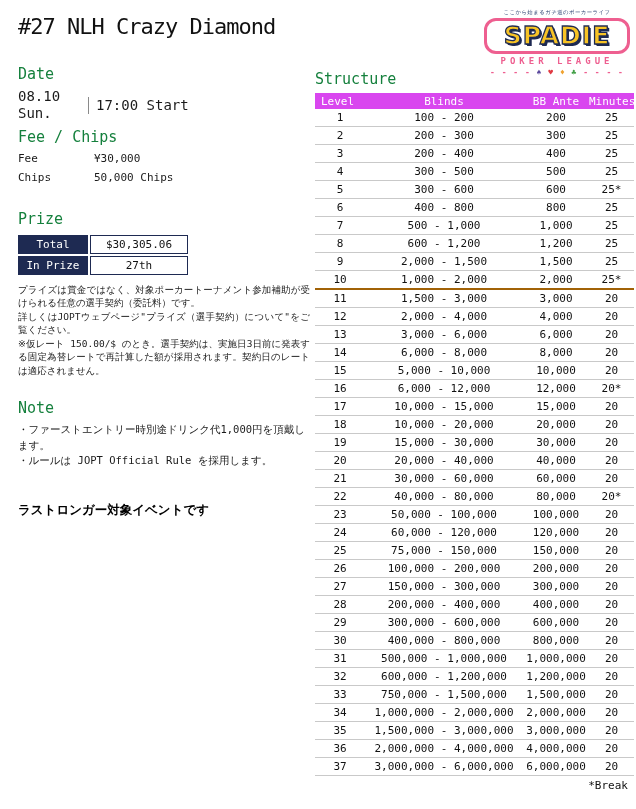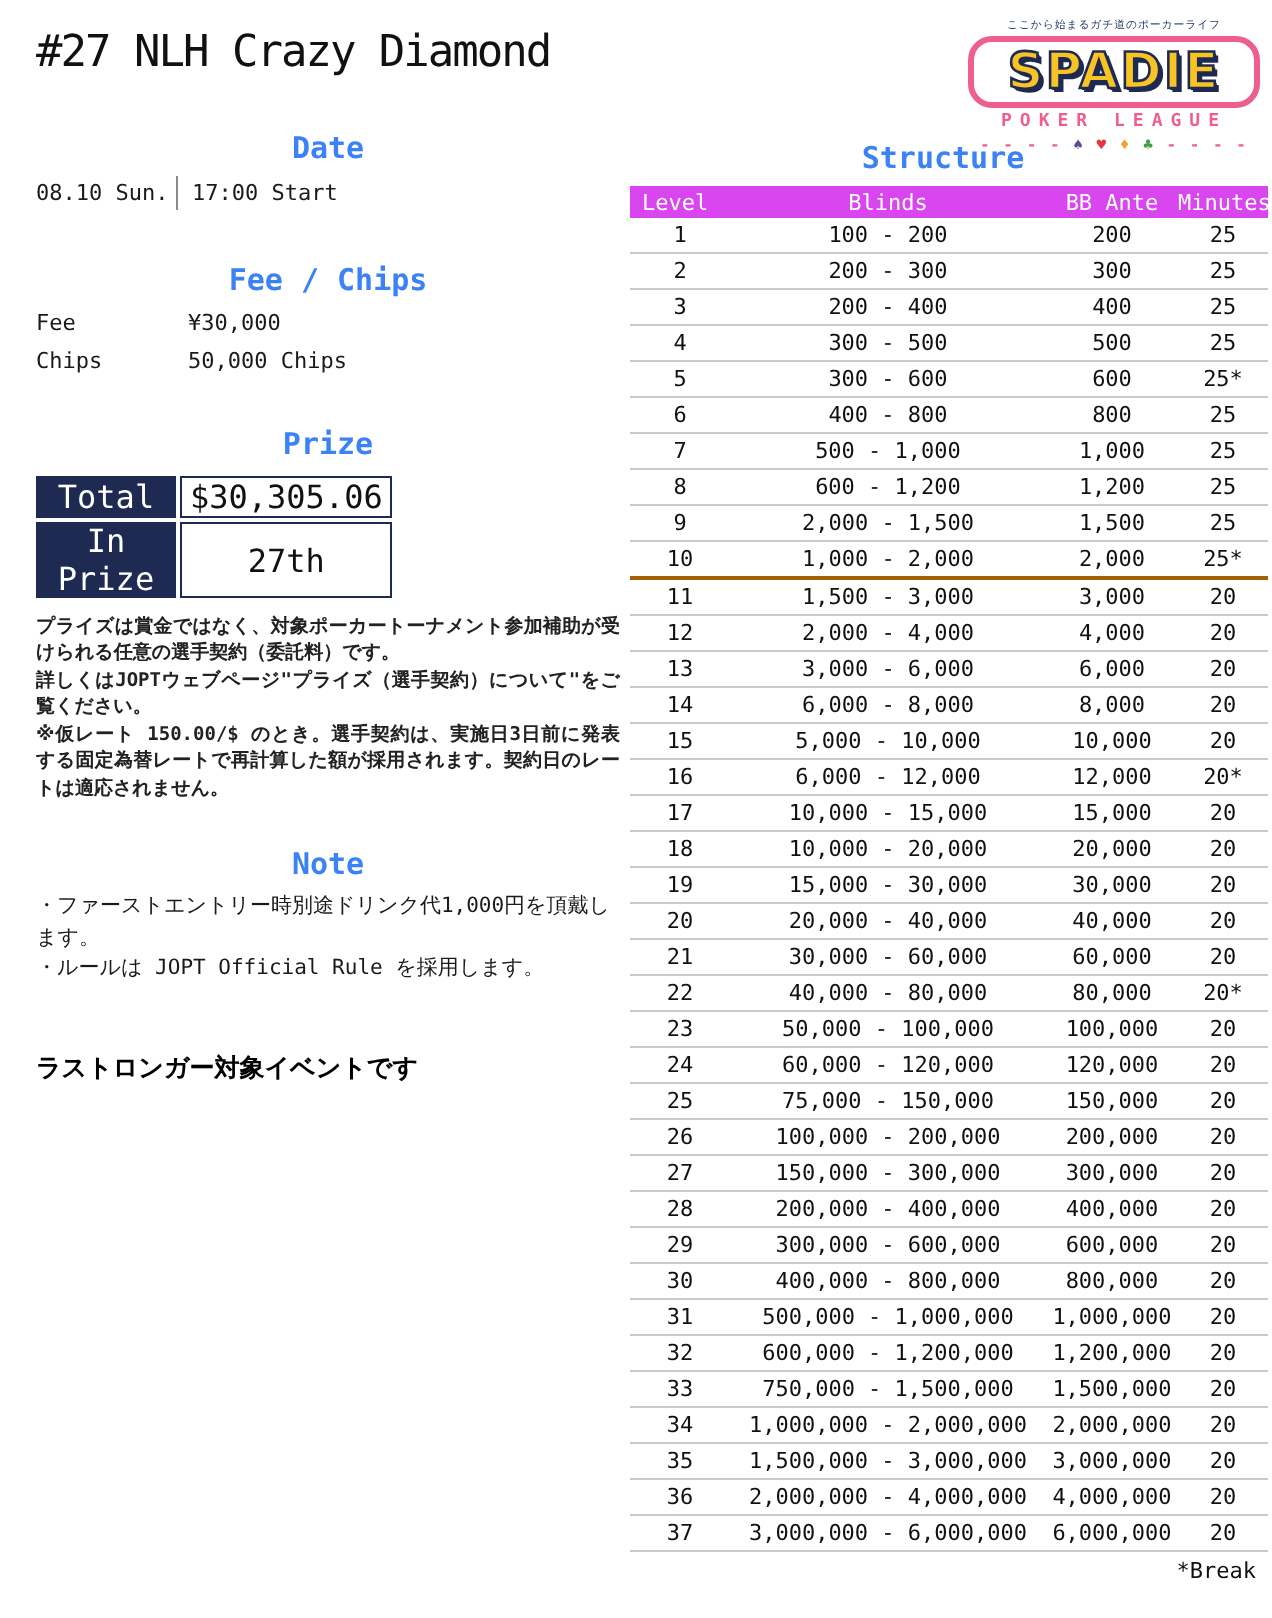--- a/index.html
+++ b/index.html
@@ -3,45 +3,44 @@
 <meta charset="utf-8">
 <style>
   html,body{margin:0;padding:0;}
   body{
     width:636px;height:809px;position:relative;background:#ffffff;
     font-family:"DejaVu Sans Mono","DejaVu Sans",sans-serif;
     color:#1a1a1a;overflow:hidden;
   }
   
   .sec-heading{
-    color:#3b82f6;font-size:15px;font-weight:bold;
-    margin:0 0 5px 0;letter-spacing:0;text-align:center;
+    color:#15803d;font-size:15px;font-weight:normal;
+    margin:0 0 5px 0;letter-spacing:0;
   }
   
   .left-col{position:absolute;left:18px;top:14px;width:292px;}
   .page-title{
     font-size:22px;font-weight:normal;color:#111;margin:0 0 26px 0;
     letter-spacing:-1px;white-space:nowrap;
   }
-  .date-block{display:flex;font-size:11px;line-height:17px;margin-bottom:26px;align-items:center;}
+  .date-block{display:flex;font-size:14px;line-height:17px;margin-bottom:6px;align-items:center;}
   .date-day{width:70px;flex:0 0 70px;}
   .date-times{border-left:1px solid #8a8a8a;padding-left:7px;}
   .kv-row{font-size:11px;line-height:16px;margin-bottom:3px;display:flex;}
   .kv-label{width:76px;flex:0 0 76px;}
   .fee-block{margin-bottom:24px;}
   
-  .prize-table{border-collapse:separate;border-spacing:2px;margin-left:-2px;font-size:16px;}
+  .prize-table{border-collapse:separate;border-spacing:2px;margin-left:-2px;font-size:11px;}
   .prize-table td{height:17px;padding:0 4px;text-align:center;}
   .prize-label{background:#1e2a52;color:#ffffff;width:62px;}
   .prize-value{border:1px solid #1e2a52;width:88px;color:#111;}
   .prize-block{margin-bottom:6px;}
   .fine-print{
     font-size:9.5px;line-height:1.42;color:#222;margin-bottom:22px;
     text-align:justify;
-    font-weight:bold;
   }
   .note-block{margin-bottom:34px;}
   .note-item{font-size:10.5px;line-height:1.45;color:#1a1a1a;}
   .last-longer{font-size:12.5px;font-weight:bold;color:#000;}
   
   .logo{position:absolute;right:4px;top:8px;width:150px;text-align:center;}
   .logo-tagline{font-size:6px;color:#233b6c;letter-spacing:.5px;white-space:nowrap;transform:scale(.9);}
   .logo-badge{
     border:3px solid #ee5f90;border-radius:12px;margin:1px 2px 2px 2px;
     padding:0 2px;background:#fff;

